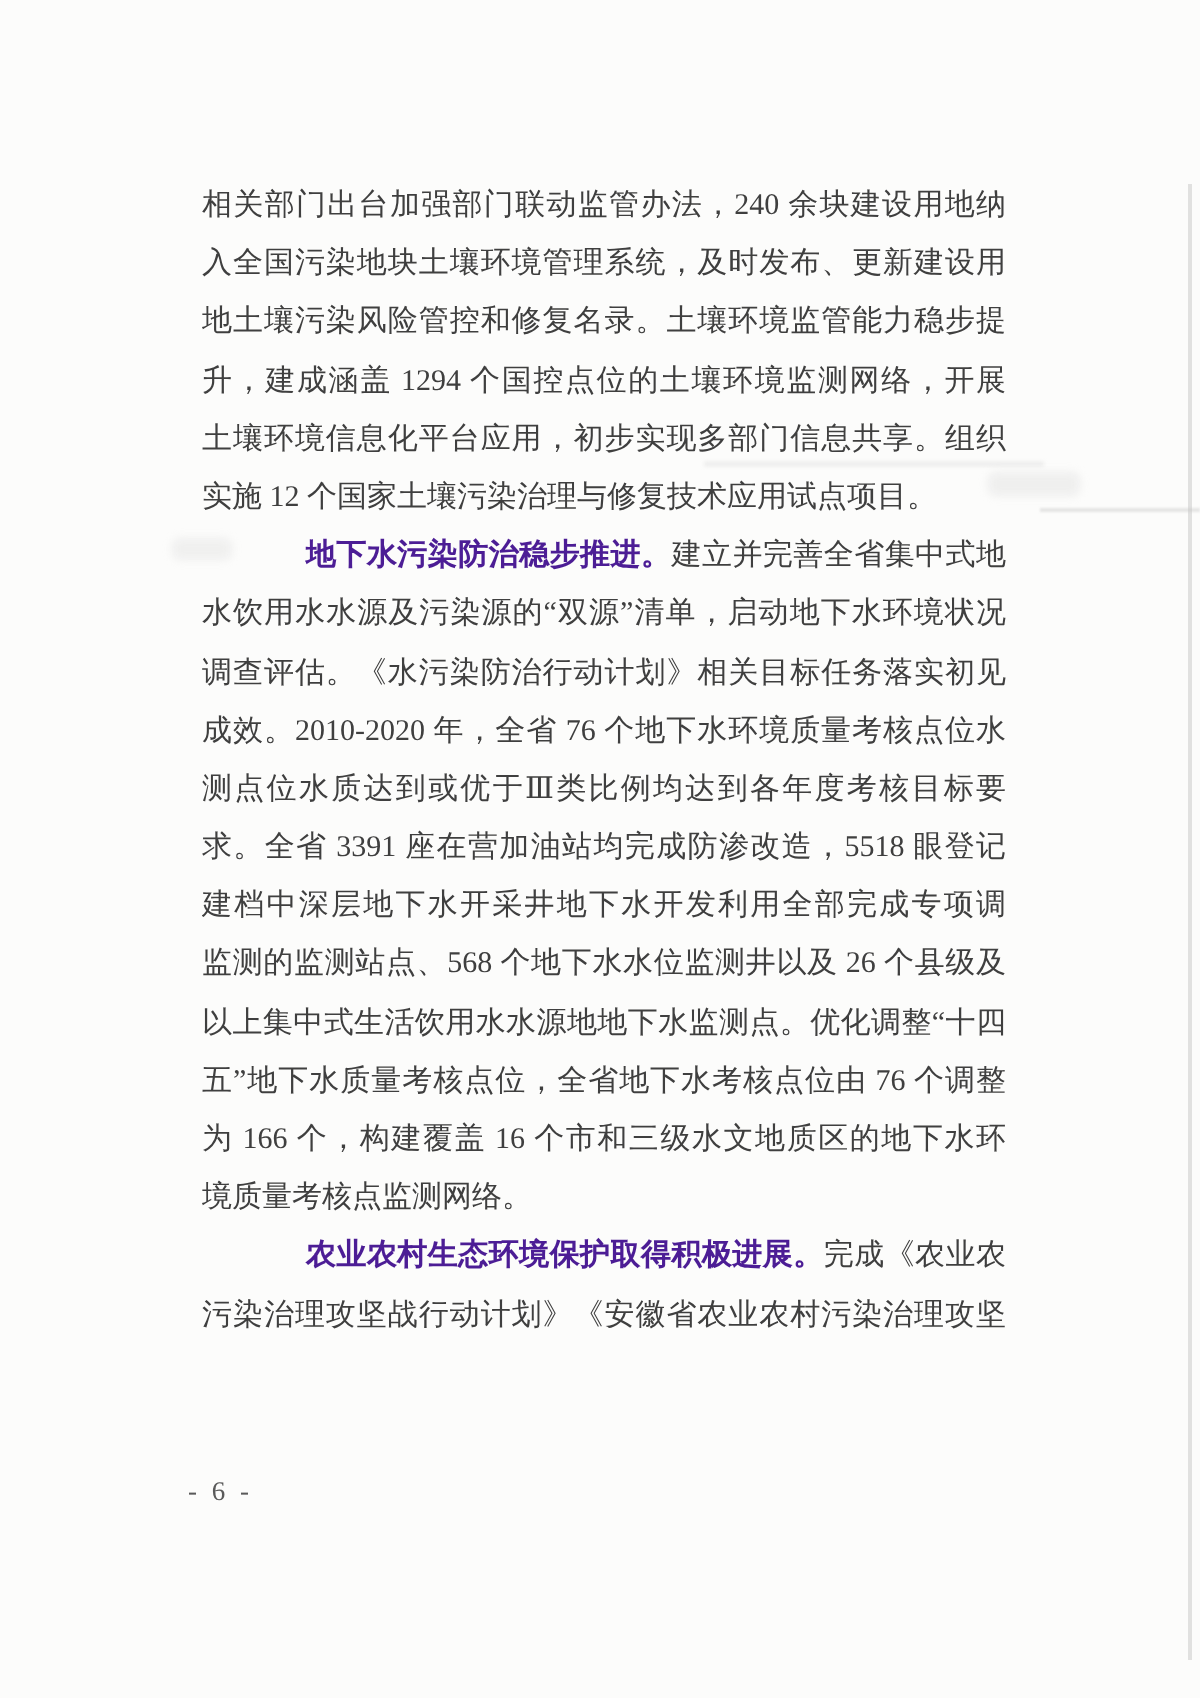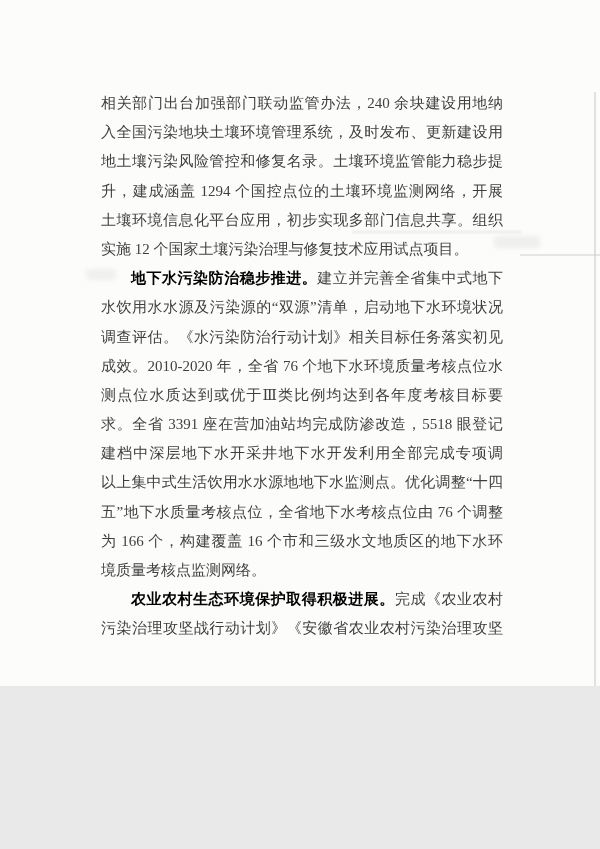--- a/index.html
+++ b/index.html
@@ -3,21 +3,21 @@
 <meta charset="utf-8">
 <style>
   html, body {
     margin: 0;
     padding: 0;
     background: #e9e9e9;
   }
   .sheet {
     position: relative;
     width: 600px;
-    height: 686px;
+    height: 849px;
     margin: 0 auto;
     background: #fcfcfb;
     overflow: hidden;
     font-family: "Liberation Serif", "DejaVu Serif", serif;
   }
   .textblock {
     position: absolute;
     left: 101px;
     top: 89px;
     width: 402px;
@@ -32,21 +32,22 @@
     overflow: hidden;
   }
   .line.last {
     text-align-last: left;
   }
   .line.indent {
     padding-left: 30px;
   }
   .bold-lead {
     font-weight: bold;
-    color: #000000;
+    color: #4c1d95;
+    margin-left: 22px;
   }
   .page-number {
     position: absolute;
     left: 94px;
     top: 738px;
     font-size: 13.5px;
     color: #5a5a5a;
     letter-spacing: 2px;
   }
   
@@ -109,20 +110,21 @@
     <div class="line"><span>升，建成涵盖 1294 个国控点位的土壤环境监测网络，开展</span></div>
     <div class="line"><span>土壤环境信息化平台应用，初步实现多部门信息共享。组织</span></div>
     <div class="line last"><span>实施 12 个国家土壤污染治理与修复技术应用试点项目。</span></div>
     <div class="line indent"><span class="bold-lead">地下水污染防治稳步推进。</span><span>建立并完善全省集中式地下</span></div>
     <div class="line"><span>水饮用水水源及污染源的“双源”清单，启动地下水环境状况</span></div>
     <div class="line"><span>调查评估。《水污染防治行动计划》相关目标任务落实初见</span></div>
     <div class="line"><span>成效。2010-2020 年，全省 76 个地下水环境质量考核点位水</span></div>
     <div class="line"><span>测点位水质达到或优于Ⅲ类比例均达到各年度考核目标要</span></div>
     <div class="line"><span>求。全省 3391 座在营加油站均完成防渗改造，5518 眼登记</span></div>
     <div class="line"><span>建档中深层地下水开采井地下水开发利用全部完成专项调</span></div>
+    <div class="line"><span>监测的监测站点、568 个地下水水位监测井以及 26 个县级及</span></div>
     <div class="line"><span>以上集中式生活饮用水水源地地下水监测点。优化调整“十四</span></div>
     <div class="line"><span>五”地下水质量考核点位，全省地下水考核点位由 76 个调整</span></div>
     <div class="line"><span>为 166 个，构建覆盖 16 个市和三级水文地质区的地下水环</span></div>
     <div class="line last"><span>境质量考核点监测网络。</span></div>
     <div class="line indent"><span class="bold-lead">农业农村生态环境保护取得积极进展。</span><span>完成《农业农村</span></div>
     <div class="line"><span>污染治理攻坚战行动计划》《安徽省农业农村污染治理攻坚</span></div>
   </div>
 
   <div class="page-number">- 6 -</div>
 

